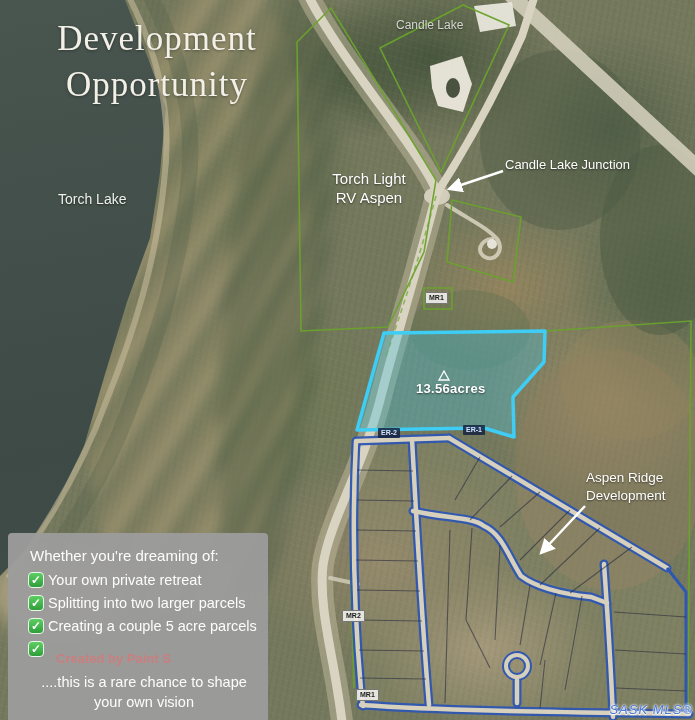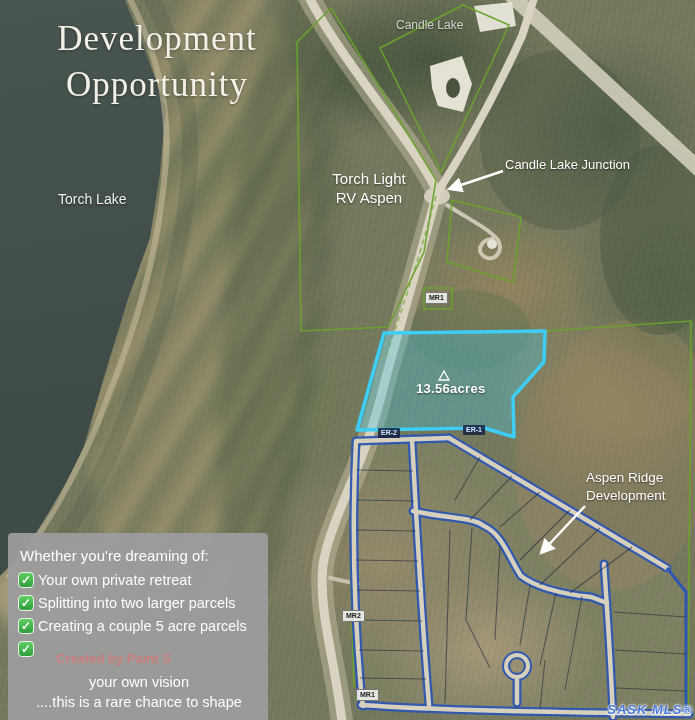--- a/index.html
+++ b/index.html
@@ -75,38 +75,38 @@
   .chip-light{background:rgba(238,238,232,.92);color:#1b1b1b;border:0.5px solid #777;}
   .chip-mr1-upper{left:425px;top:292px;}
   .chip-er2{left:378px;top:428px;}
   .chip-er1{left:463px;top:425px;}
   .chip-mr2{left:342px;top:610px;}
   .chip-mr1-lower{left:356px;top:689px;}
   
   .infobox{
     position:absolute;left:8px;top:533px;width:260px;height:187px;z-index:4;
     background:rgba(156,156,156,.95);border-radius:4px 4px 0 0;
-    padding:10px 8px 0 10px;box-sizing:border-box;color:#fdfdfd;
+    padding:10px 8px 0 20px;box-sizing:border-box;color:#fdfdfd;
   }
   .infobox .heading{font-size:15px;margin:4px 0 8px 2px;white-space:nowrap;}
   .row{display:flex;align-items:center;margin-bottom:7px;white-space:nowrap;}
   .check{
     flex:0 0 16px;width:16px;height:16px;margin-right:4px;border-radius:4px;
     background:linear-gradient(180deg,#5ecf63,#2f9e3a);
     border:1px solid #e9f7ea;box-sizing:border-box;
     color:#fff;font-size:12px;font-weight:bold;line-height:14px;text-align:center;
   }
   .rowtext{font-size:14.5px;}
   .footer{margin-top:16px;text-align:center;font-size:14.5px;line-height:1.35;}
   .wm-paint{
     position:absolute;left:56px;top:651px;z-index:5;font-size:13px;font-weight:600;
     color:rgba(240,105,105,.55);white-space:nowrap;
   }
   .wm-mls{
-    position:absolute;right:2px;bottom:3px;z-index:5;font-size:13px;font-weight:bold;font-style:italic;
+    position:absolute;right:2px;bottom:3px;z-index:5;font-size:13px;font-weight:normal;font-style:italic;
     color:#4b79d6;letter-spacing:1px;white-space:nowrap;
     text-shadow:0 0 2px #fff,0 0 3px #fff,0 1px 1px #fff;
   }
 </style>
 </head>
 <body>
 
 <div class="stage">
 
   <div class="terrain"></div>
@@ -264,21 +264,21 @@
       <span class="rowtext">Splitting into two larger parcels</span>
     </div>
     <div class="row">
       <span class="check">✓</span>
       <span class="rowtext">Creating a couple 5 acre parcels</span>
     </div>
     <div class="row">
       <span class="check">✓</span>
     </div>
     <div class="footer">
+      <div>....this is a rare chance to shape</div>
       <div>your own vision</div>
-      <div>....this is a rare chance to shape</div>
     </div>
   </div>
 
   <div class="wm-paint">Created by Paint S</div>
   <div class="wm-mls">SASK MLS®</div>
 
 </div>
 
 </body></html>

